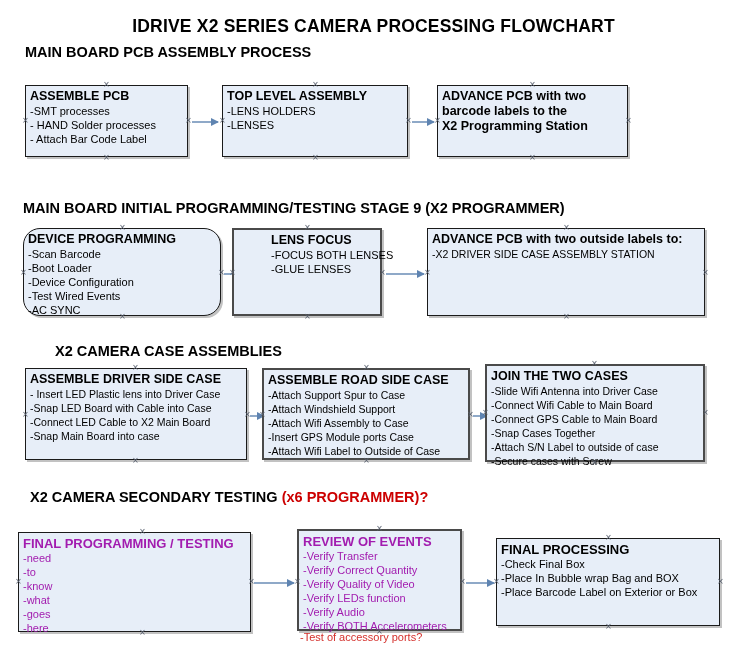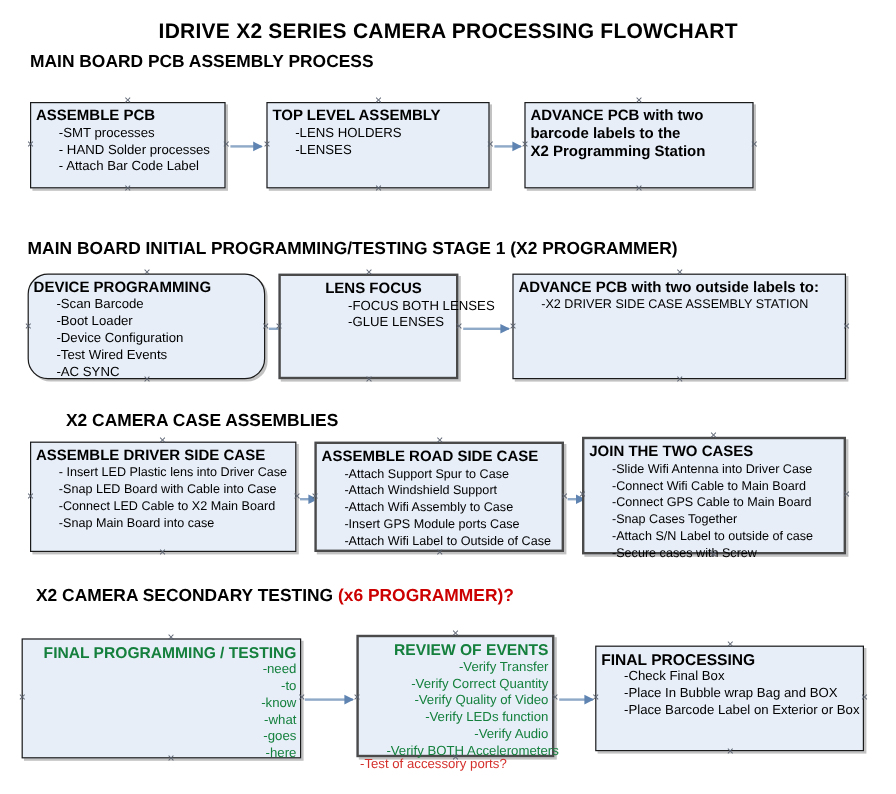--- a/index.html
+++ b/index.html
@@ -51,26 +51,25 @@
   .pbox .hdr {
     font-weight: bold;
     font-size: 12.5px;
     line-height: 15px;
     white-space: nowrap;
   }
   .pbox .line {
     font-size: 11px;
     line-height: 14px;
     white-space: nowrap;
-    margin-left: 19px;
   }
   .pbox .hdr.big { font-size: 13px; }
   .pbox .line.sm { font-size: 10.5px; }
 
-  .pbox.red .hdr, .pbox.red .line { color: #15803d; text-align: right; }
+  .pbox.red .hdr, .pbox.red .line { color: #a21caf; }
 
   .overflow-line {
     position: absolute;
     font-size: 11px;
     line-height: 14px;
     color: #d4302c;
     white-space: nowrap;
   }
 
   
@@ -142,21 +141,21 @@
     <div class="hdr">ADVANCE PCB with two</div>
     <div class="hdr">barcode labels to the</div>
     <div class="hdr"> X2 Programming Station</div>
   </div>
   <div class="xh" style="left:528px; top:80px;"></div>
   <div class="xh" style="left:528px; top:153px;"></div>
   <div class="xh" style="left:433px; top:116px;"></div>
   <div class="xh" style="left:624px; top:116px;"></div>
 
   <div class="section-heading" style="left:23px; top:200px;">
-    <span>MAIN BOARD INITIAL PROGRAMMING/TESTING STAGE 1 (X2 PROGRAMMER)</span>
+    <span>MAIN BOARD INITIAL PROGRAMMING/TESTING STAGE 9 (X2 PROGRAMMER)</span>
   </div>
 
   <div class="pbox" style="left:23px; top:228px; width:198px; height:88px;border-radius:17px;">
     <div class="hdr">DEVICE PROGRAMMING</div>
     <div class="line">-Scan Barcode</div>
     <div class="line">-Boot Loader</div>
     <div class="line">-Device Configuration</div>
     <div class="line">-Test Wired Events</div>
     <div class="line">-AC SYNC</div>
   </div>

